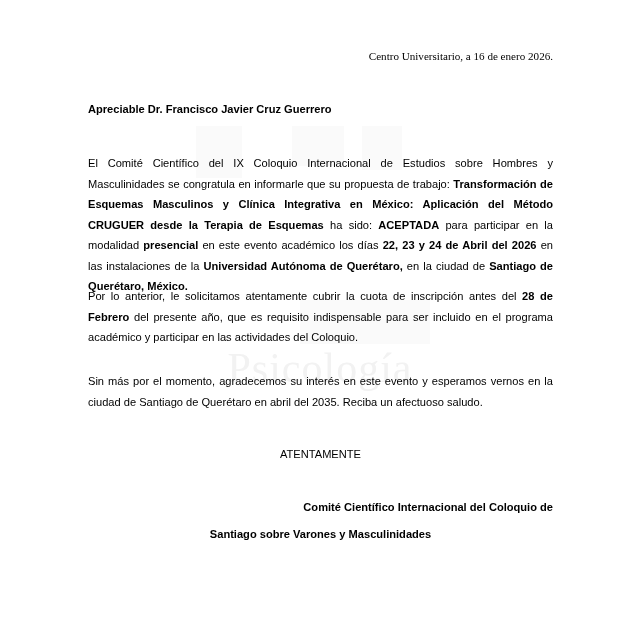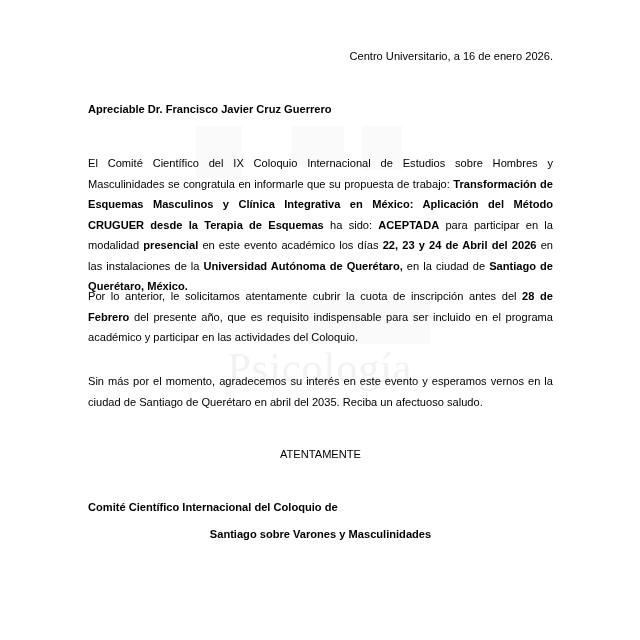--- a/index.html
+++ b/index.html
@@ -71,20 +71,21 @@
     font-size: 11.1px;
     line-height: 20.5px;
     color: #000000;
   }
 
   #date-line {
     left: 88px;
     top: 46px;
     width: 465px;
     text-align: right;
+    font-family: Liberation Serif, serif;
   }
 
   #salutation {
     left: 88px;
     top: 99px;
     width: 465px;
     text-align: left;
     font-weight: bold;
   }
 
@@ -104,21 +105,21 @@
     left: 88px;
     top: 444px;
     width: 465px;
     text-align: center;
     font-weight: normal;
   }
   #sign-line-1 {
     left: 88px;
     top: 497px;
     width: 465px;
-    text-align: left;
+    text-align: right;
     font-weight: bold;
   }
   #sign-line-2 {
     left: 88px;
     top: 524px;
     width: 465px;
     text-align: center;
     font-weight: bold;
   }
 </style>

